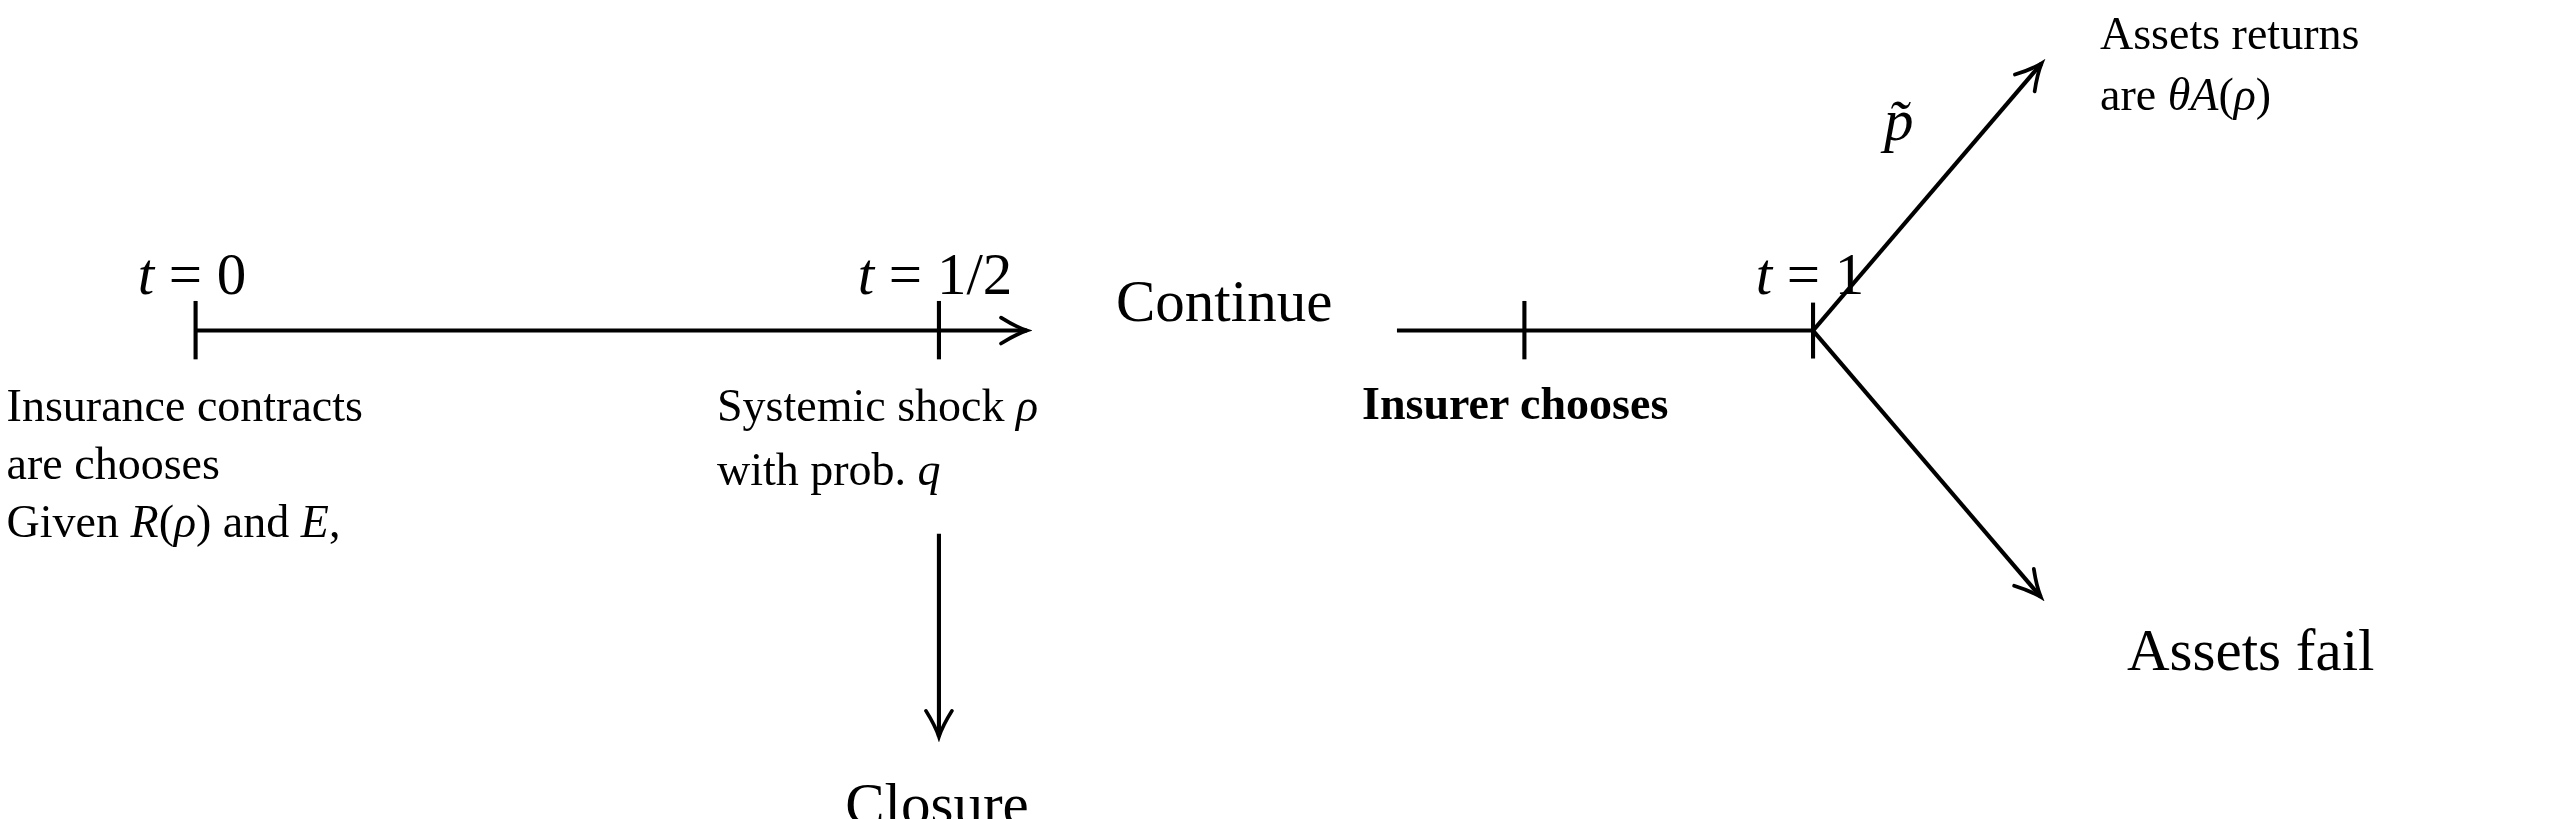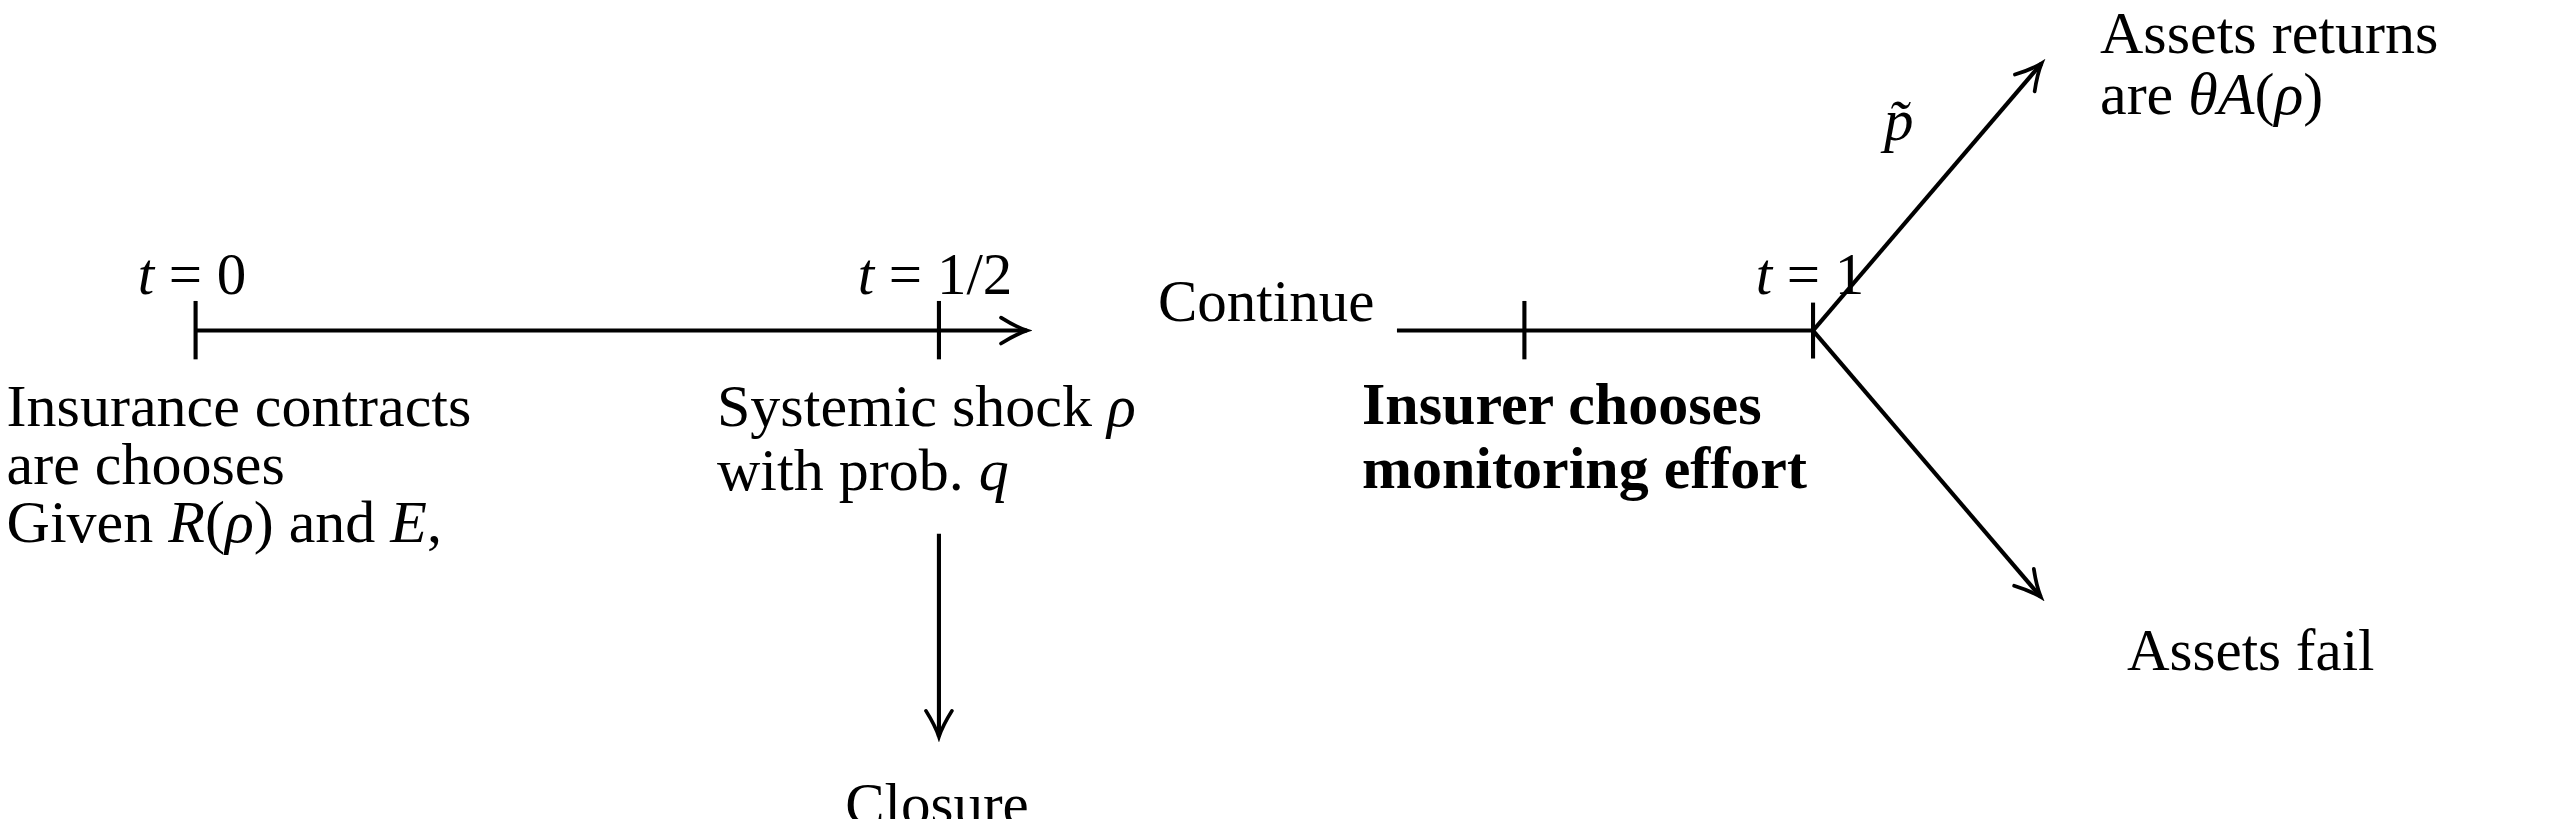--- a/index.html
+++ b/index.html
@@ -12,21 +12,21 @@
     overflow:hidden;
   }
   .canvas svg{position:absolute;left:0;top:0;}
   .lbl{
     position:absolute;
     font-size:59px;
     line-height:59px;
     white-space:nowrap;
   }
   .centered{transform:translateX(-50%);margin-top:16px;}
-  .note{position:absolute;font-size:60px;white-space:nowrap;}
+  .note{position:absolute;font-size:46px;white-space:nowrap;}
   .it{font-style:italic;}
 </style>
 </head>
 <body>
 
 <div class="canvas">
 
   <svg width="2576" height="819" viewBox="0 0 3131 996">
     <defs>
       <marker id="arrow" viewBox="0 0 10 10" refX="8.5" refY="5" markerWidth="9" markerHeight="9" orient="auto">
@@ -56,26 +56,25 @@
     <div><span>Insurance contracts</span></div>
     <div><span>are chooses</span></div>
     <div><span>Given </span><span class="it">R</span><span>(</span><span class="it">ρ</span><span>) and </span><span class="it">E</span><span>,</span></div>
   </div>
 
   <div class="note" style="left:717px;top:374px;line-height:64px;">
     <div><span>Systemic shock </span><span class="it">ρ</span></div>
     <div><span>with prob. </span><span class="it">q</span></div>
   </div>
 
-  <div class="lbl" style="left:1116px;top:272px;margin-left:42px;">Continue</div>
+  <div class="lbl" style="left:1116px;top:272px;">Continue</div>
   <div class="lbl centered" style="left:937px;top:759px;">Closure</div>
 
   <div class="note" style="left:1362px;top:372px;line-height:64px;font-weight:bold;">
     <div><span>Insurer chooses</span></div>
-    <div><span>monitoring effort</span></div>
   </div>
 
   <div class="lbl" style="left:1884px;top:91px;"><span class="it">p̃</span></div>
 
   <div class="note" style="left:2100px;top:3.3px;line-height:61px;">
     <div><span>Assets returns</span></div>
     <div><span>are </span><span class="it">θ</span><span class="it">A</span><span>(</span><span class="it">ρ</span><span>)</span></div>
   </div>
 
   <div class="lbl" style="left:2127px;top:621px;">Assets fail</div>

